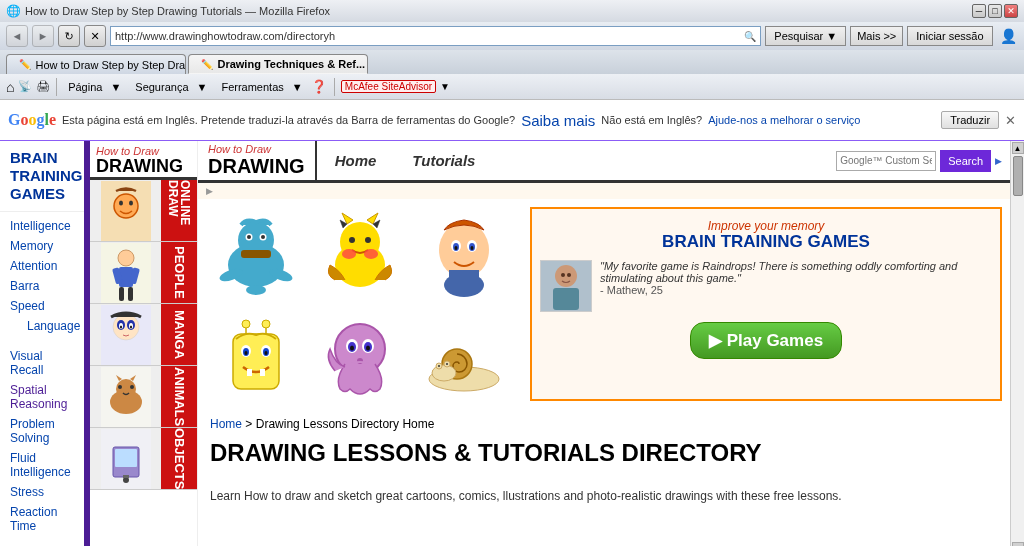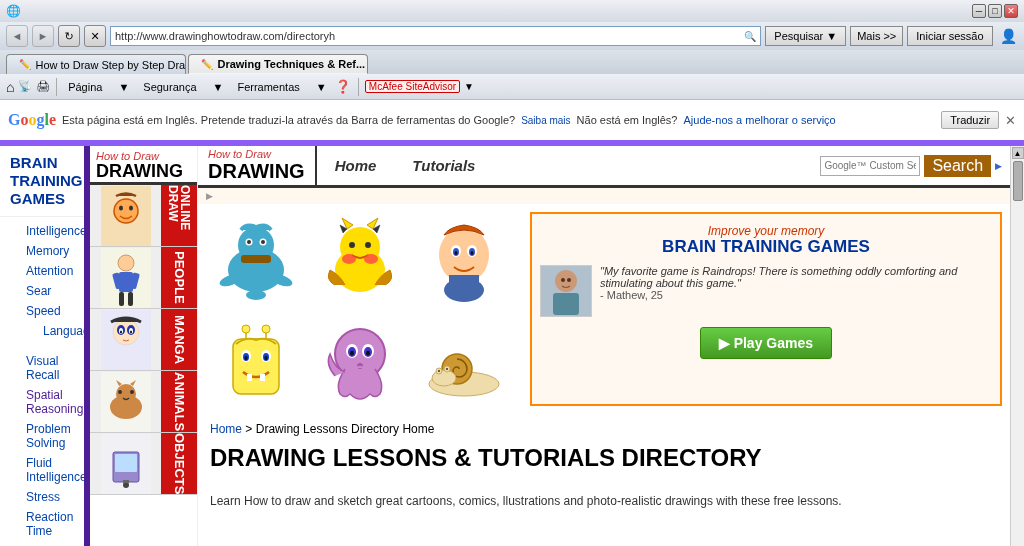--- a/index.html
+++ b/index.html
@@ -15,31 +15,32 @@
     .address-text { font-size: 11px; color: #333; flex: 1; overflow: hidden; white-space: nowrap; text-overflow: ellipsis; }
     .pesquisar-btn { background: linear-gradient(to bottom, #f0f0f0, #d8d8d8); border: 1px solid #888; height: 20px; padding: 0 8px; font-size: 11px; cursor: pointer; display: flex; align-items: center; gap: 3px; }
     .mais-btn { background: linear-gradient(to bottom, #f0f0f0, #d8d8d8); border: 1px solid #888; height: 20px; padding: 0 6px; font-size: 11px; cursor: pointer; }
     .iniciar-btn { background: linear-gradient(to bottom, #f0f0f0, #d8d8d8); border: 1px solid #888; height: 20px; padding: 0 8px; font-size: 11px; cursor: pointer; margin-left: auto; }
 
     .tabs-bar { display: flex; align-items: flex-end; padding: 3px 6px 0; background: linear-gradient(to bottom, #dde3ea, #c8d0da); height: 24px; }
     .tab { height: 20px; padding: 0 12px; border: 1px solid #888; border-bottom: none; border-radius: 4px 4px 0 0; background: linear-gradient(to bottom, #e8edf3, #cfd7e3); font-size: 11px; cursor: pointer; display: flex; align-items: center; gap: 4px; max-width: 180px; white-space: nowrap; overflow: hidden; text-overflow: ellipsis; }
     .tab.active { background: linear-gradient(to bottom, #f5f5f5, #e8e8e8); border-bottom: 1px solid #f5f5f5; font-weight: bold; }
 
     .toolbar-bar { display: flex; align-items: center; padding: 2px 6px; gap: 4px; height: 26px; background: linear-gradient(to bottom, #edf0f5, #d8dde5); border-bottom: 1px solid #bbb; }
-    .toolbar-btn { background: transparent; border: none; font-size: 11px; cursor: pointer; padding: 1px 5px; display: flex; align-items: center; gap: 16px; }
+    .toolbar-btn { background: transparent; border: none; font-size: 11px; cursor: pointer; padding: 1px 5px; display: flex; align-items: center; gap: 8px; }
     .toolbar-sep { width: 1px; height: 18px; background: #aaa; margin: 0 2px; }
     .translate-btn { background: linear-gradient(to bottom, #f8f8f8, #e0e0e0); border: 1px solid #aaa; padding: 2px 8px; cursor: pointer; font-size: 11px; border-radius: 2px; }
-    .left-col { width: 90px; border-right: 1px solid #eee; padding-top: 4px; margin-left: 16px; }
+    .left-col { width: 90px; border-right: 1px solid #eee; padding-top: 4px; }
   </style>
 </head>
 <body>
 
 <div class="title-bar">
   <div class="title-bar-left">
     <span style="font-size:12px;">🌐</span>
+    <span style="font-size:11px; color:#333;">How to Draw Step by Step Drawing Tutorials — Mozilla Firefox</span>
   </div>
   <div style="display:flex; gap:2px;">
     <div class="win-btn">─</div>
     <div class="win-btn">□</div>
     <div class="win-btn" style="background: linear-gradient(to bottom, #f08080, #cc4444); color:white;">✕</div>
   </div>
 </div>
 
 <div class="nav-bar">
   <div class="nav-btn disabled">◄</div>
@@ -90,42 +91,42 @@
   <button class="toolbar-btn">
     <span>Ferramentas</span>
     <span>▼</span>
   </button>
   <span style="font-size:13px; cursor:pointer;">❓</span>
   <div class="toolbar-sep"></div>
   <span style="font-size:10px; color: #cc0000; background: #ffeeee; border: 1px solid #cc0000; padding: 0 3px; border-radius: 2px;">McAfee SiteAdvisor</span>
   <span style="font-size:10px; cursor:pointer;">▼</span>
 </div>
 
-<div style="display:flex; align-items:center; padding:20px 8px; background:white; border-bottom:6px solid #8b5cf6; gap:6px; height:32px;">
+<div style="display:flex; align-items:center; padding:20px 8px; background:white; border-bottom:1px solid #8b5cf6; gap:6px; height:32px;">
   <span style="font-family:serif; font-size:16px; font-weight:bold; color:#4285f4;">G<span style="color:#ea4335;">o</span><span style="color:#fbbc05;">o</span><span style="color:#4285f4;">g</span><span style="color:#34a853;">l</span><span style="color:#ea4335;">e</span></span>
   <span style="font-size:11px; color:#333;">Esta página está em Inglês.  Pretende traduzi-la através da Barra de ferramentas do Google?</span>
-  <a style="font-size:10px; color:#0645ad; text-decoration:none; cursor:pointer;">Saiba mais</a>
+  <a style="font-size:15px; color:#0645ad; text-decoration:none; cursor:pointer;">Saiba mais</a>
   <span style="font-size:11px; color:#333;">Não está em Inglês?</span>
   <a style="font-size:11px; color:#0645ad; text-decoration:none; cursor:pointer;">Ajude-nos a melhorar o serviço</a>
   <span style="flex:1;"></span>
   <button class="translate-btn">Traduzir</button>
   <span style="font-size:13px; cursor:pointer; color:#666;">✕</span>
 </div>
 
 <div style="display:flex; height:calc(546px - 22px - 28px - 24px - 26px - 32px); background:white; overflow:hidden;">
 
   <div style="width:90px; border-right:6px solid #4c1d95; overflow:hidden;">
     <div style="padding:8px 10px; font-size:15px; font-weight:900; color:#003399; line-height:1.2; border-bottom:1px solid #eee;">
       BRAIN<br>TRAINING<br>GAMES
     </div>
     <div style="padding-top:4px;">
       <a class="left-col menu-link" style="display:block; padding:3px 10px; font-size:12px; color:#0645ad; text-decoration:none; cursor:pointer;">Intelligence</a>
       <a class="left-col menu-link" style="display:block; padding:3px 10px; font-size:12px; color:#0645ad; text-decoration:none; cursor:pointer;">Memory</a>
       <a class="left-col menu-link" style="display:block; padding:3px 10px; font-size:12px; color:#0645ad; text-decoration:none; cursor:pointer;">Attention</a>
-      <a class="left-col menu-link" style="display:block; padding:3px 10px; font-size:12px; color:#0645ad; text-decoration:none; cursor:pointer;">Sear</a>
+      <a class="left-col menu-link" style="display:block; padding:3px 10px; font-size:12px; color:#0645ad; text-decoration:none; cursor:pointer;">Barra</a>
       <a class="left-col menu-link" style="display:block; padding:3px 10px; font-size:12px; color:#0645ad; text-decoration:none; cursor:pointer;">Speed</a>
       <a class="left-col menu-link" style="display:block; padding:3px 27px; font-size:12px; color:#0645ad; text-decoration:none; cursor:pointer;">Language</a>
     </div>
     <div style="height:10px;"></div>
     <div>
       <a class="left-col menu-link" style="display:block; padding:3px 10px; font-size:12px; color:#0645ad; text-decoration:none; cursor:pointer;">Visual Recall</a>
       <a class="left-col menu-link" style="display:block; padding:3px 10px; font-size:12px; color:#4c1d95; text-decoration:none; cursor:pointer;">Spatial Reasoning</a>
       <a class="left-col menu-link" style="display:block; padding:3px 10px; font-size:12px; color:#0645ad; text-decoration:none; cursor:pointer;">Problem Solving</a>
       <a class="left-col menu-link" style="display:block; padding:3px 10px; font-size:12px; color:#0645ad; text-decoration:none; cursor:pointer;">Fluid Intelligence</a>
       <a class="left-col menu-link" style="display:block; padding:3px 10px; font-size:12px; color:#0645ad; text-decoration:none; cursor:pointer;">Stress</a>
@@ -230,21 +231,21 @@
       <div style="padding:4px 10px; border-right:2px solid #333; height:100%; display:flex; align-items:center;">
         <div>
           <div style="font-style:italic; font-size:11px; color:#cc3333;">How to Draw</div>
           <div style="font-size:20px; font-weight:900; color:black;">DRAWING</div>
         </div>
       </div>
       <a style="padding:8px 18px; font-size:15px; font-style:italic; font-weight:bold; color:#333; text-decoration:none; cursor:pointer;">Home</a>
       <a style="padding:8px 18px; font-size:15px; font-style:italic; font-weight:bold; color:#333; text-decoration:none; cursor:pointer;">Tutorials</a>
       <div style="margin-left:auto; display:flex; align-items:center; gap:4px; padding-right:8px;">
         <input type="text" style="border: 1px solid rgb(170, 170, 170); height: 20px; font-size: 10px; width: 100px; padding: 0px 3px; color: rgb(153, 153, 153);" placeholder="Google™ Custom Sear">
-        <button style="background:#a16207; color:white; border:none; padding:2px 8px; font-size:16px; cursor:pointer; height:22px;">Search</button>
+        <button style="background:#6d28d9; color:white; border:none; padding:2px 8px; font-size:11px; cursor:pointer; height:22px;">Search</button>
         <span style="font-size:9px; color:#3366cc;">▶</span>
       </div>
     </div>
 
     <div style="height:16px; background:#fff8ee; display:flex; align-items:center; padding-left:8px;">
       <span style="font-size:9px; color:#999;">▶</span>
     </div>
 
     <div style="display:flex; padding:8px; gap:8px;">
       <div style="display:grid; grid-template-columns:repeat(3,100px); grid-template-rows:repeat(2,95px); gap:4px;">
@@ -366,21 +367,21 @@
                 <ellipse cx="28" cy="15" rx="2" ry="2" fill="#553322"></ellipse>
                 <path d="M21 21 Q25 24 29 21" stroke="#885544" stroke-width="1.2" fill="none"></path>
               </svg>
           </div>
           <div style="font-size:11px; font-style:italic; color:#333; flex:1;">
             <span>"My favorite game is Raindrops! There is something oddly comforting and stimulating about this game."</span><br>
             <span style="font-style:normal; font-size:11px; color:#555;">- Mathew, 25</span>
           </div>
         </div>
         <div style="text-align:center; margin-top:10px;">
-          <button style="background:linear-gradient(to bottom,#66cc44,#449922); color:white; font-weight:bold; font-size:14px; padding:7px 18px; border:1px solid #338800; border-radius:3px; cursor:pointer; display:inline-flex; align-items:center; gap:6px;">▶  Play Games</button>
+          <button style="background:linear-gradient(to bottom,#66cc44,#449922); color:white; font-weight:bold; font-size:17px; padding:7px 18px; border:1px solid #338800; border-radius:14px; cursor:pointer; display:inline-flex; align-items:center; gap:6px;">▶  Play Games</button>
         </div>
       </div>
     </div>
 
     <div style="padding:8px 12px;">
       <div style="font-size:12px; margin-bottom:8px;">
         <a style="color:#0645ad; text-decoration:none; cursor:pointer;">Home</a>
         <span> &gt;</span>
         <span>Drawing Lessons Directory Home</span>
       </div>

